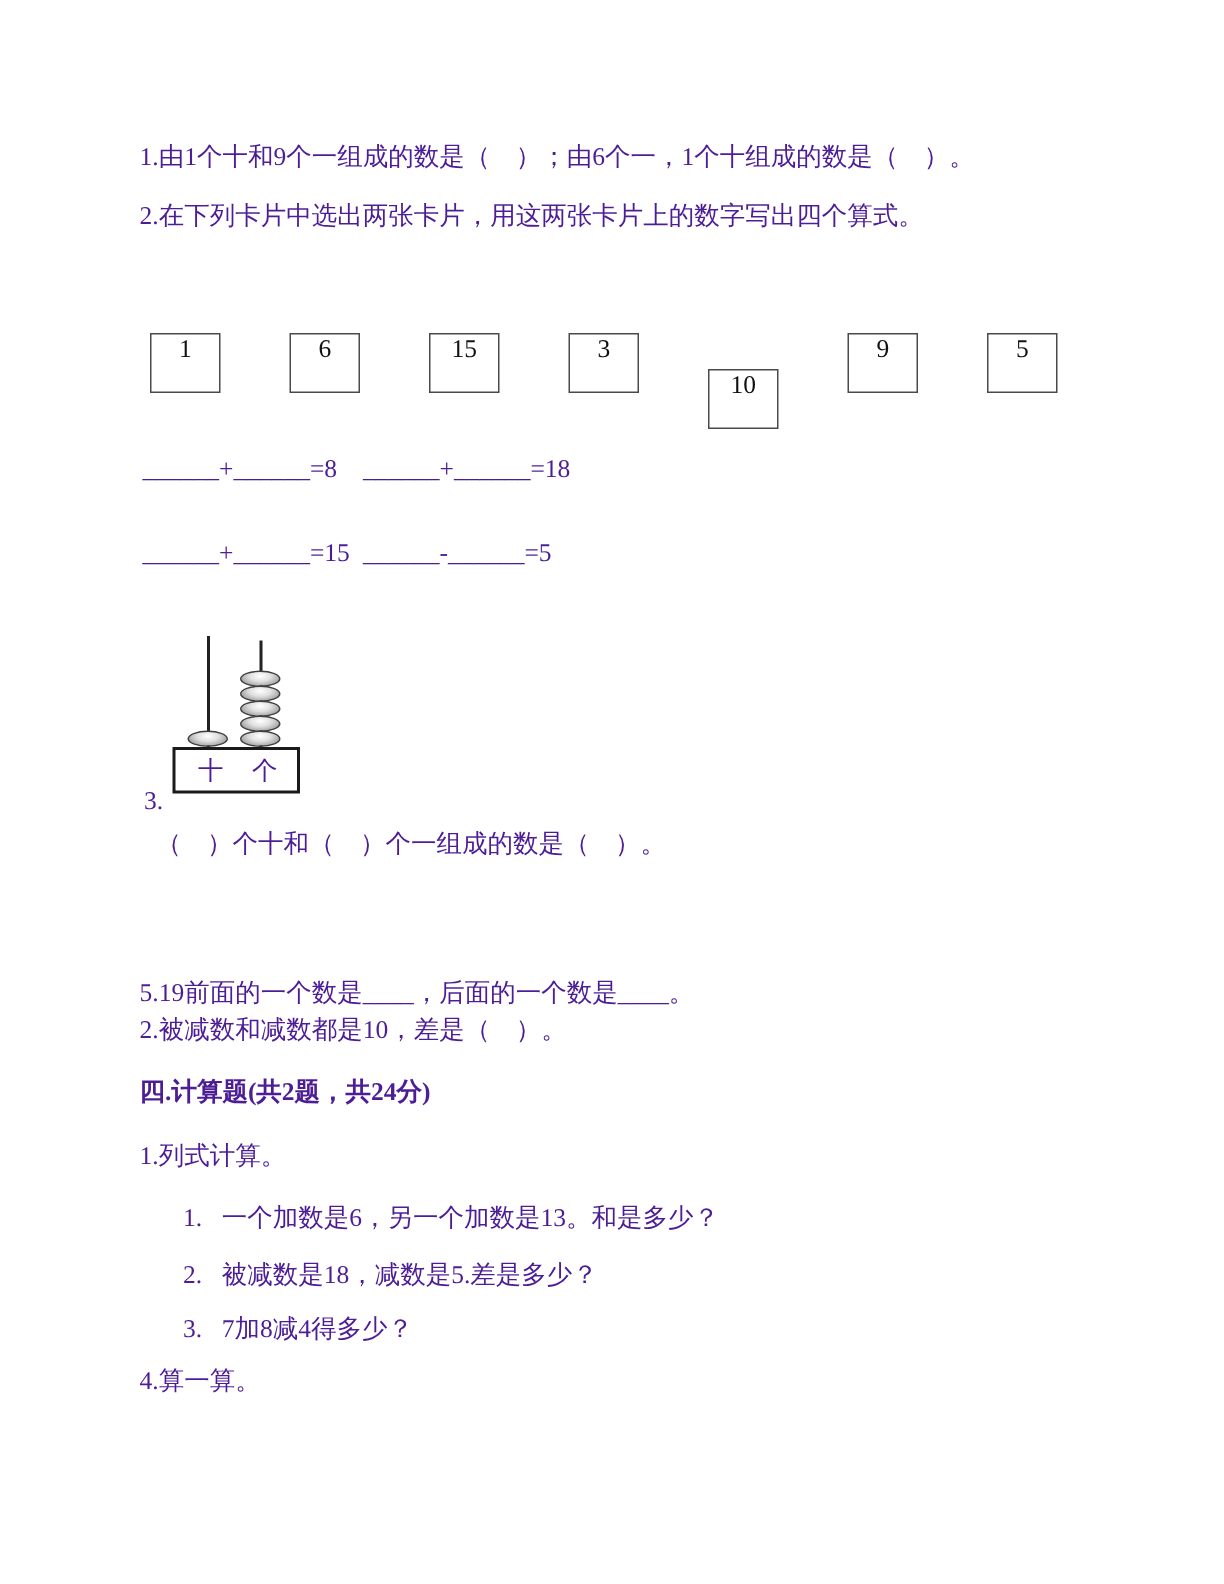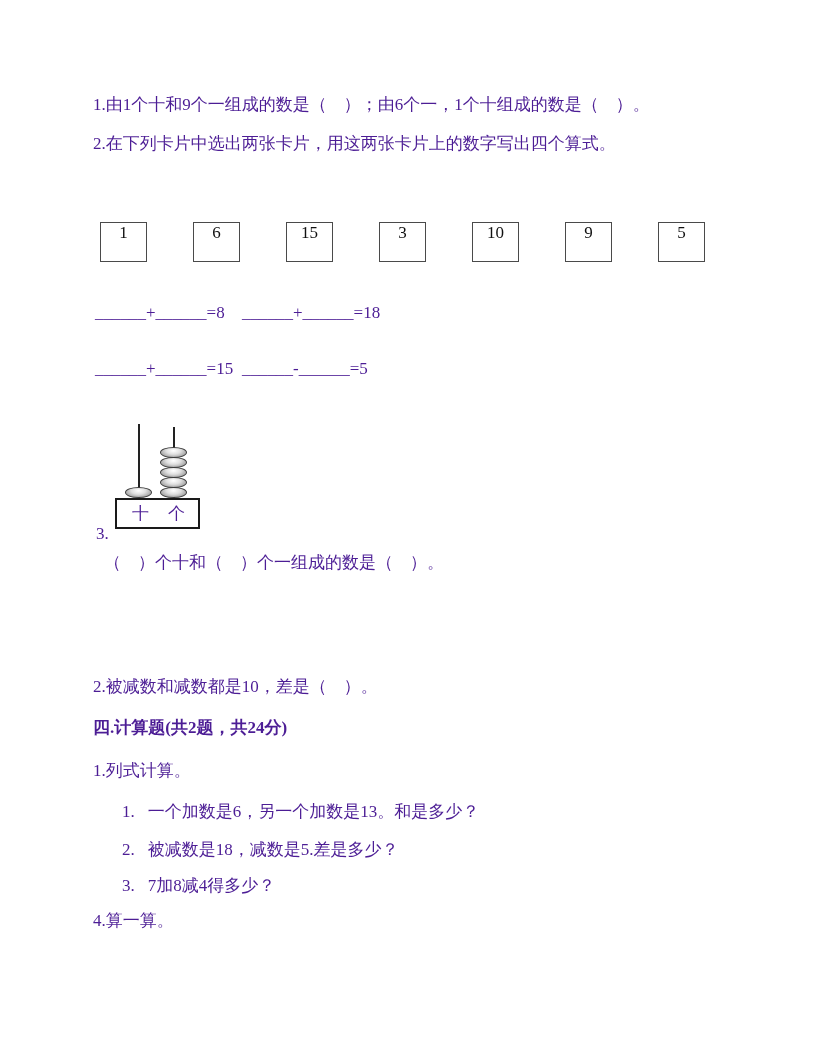--- a/index.html
+++ b/index.html
@@ -45,21 +45,21 @@
       </div>
       <div class="card" style="left: 93px;">
         <span>6</span>
       </div>
       <div class="card" style="left: 186px;">
         <span>15</span>
       </div>
       <div class="card" style="left: 279px;">
         <span>3</span>
       </div>
-      <div class="card" style="left: 372px;">
+      <div class="card" style="left: 372px; margin-top: 24px;">
         <span>10</span>
       </div>
       <div class="card" style="left: 465px;">
         <span>9</span>
       </div>
       <div class="card" style="left: 558px;">
         <span>5</span>
       </div>
     </div>
 
@@ -84,20 +84,21 @@
     <div class="base abs" style="left:0;top:78px;width:85px;height:31px">
       <span class="t abs" style="left:15px;top:4px">十</span>
       <span class="t abs" style="left:51px;top:4px">个</span>
     </div>
   </div>
 
   <div class="t abs" style="left:96px;top:524px">3.</div>
   <div class="t abs" style="left:104px;top:553px">（　）个十和（　）个一组成的数是（　）。</div>
 
 
+  <div class="t abs" style="left:93px;top:652px">5.19前面的一个数是____，后面的一个数是____。</div>
   <div class="t abs" style="left:93px;top:677px">2.被减数和减数都是10，差是（　）。</div>
 
   <div class="t abs heading" style="left:93px;top:718px">四.计算题(共2题，共24分)</div>
 
   <div class="t abs" style="left:93px;top:761px">1.列式计算。</div>
 
   <div class="t abs" style="left:122px;top:802px"><span>1.</span><span class="item-text">一个加数是6，另一个加数是13。和是多少？</span></div>
   <div class="t abs" style="left:122px;top:840px"><span>2.</span><span class="item-text">被减数是18，减数是5.差是多少？</span></div>
   <div class="t abs" style="left:122px;top:876px"><span>3.</span><span class="item-text">7加8减4得多少？</span></div>
 

